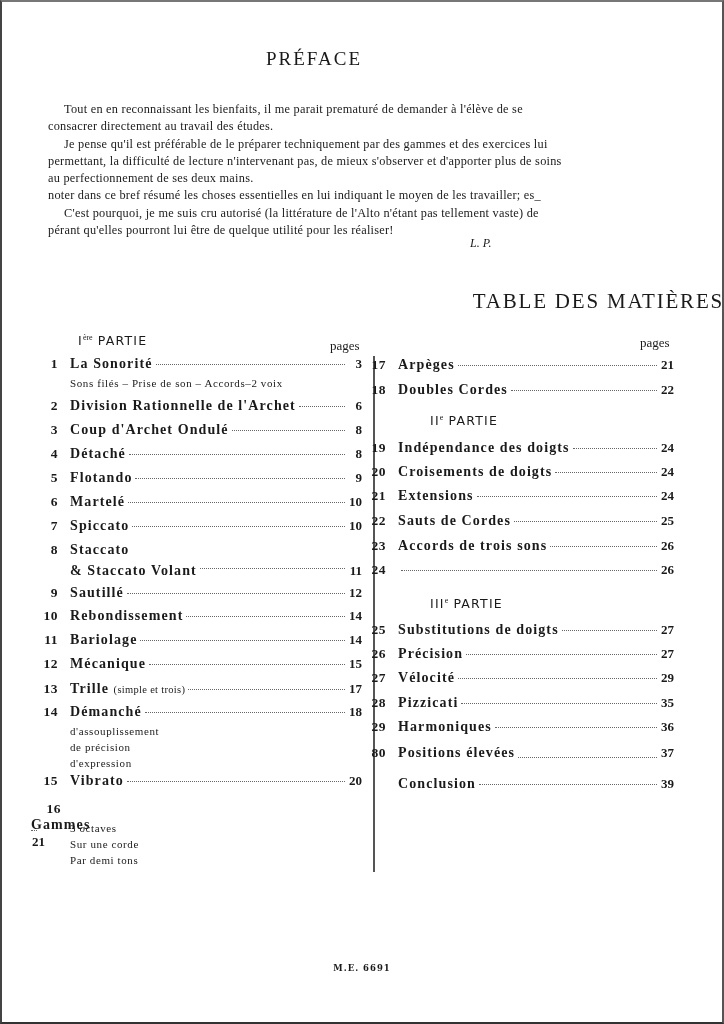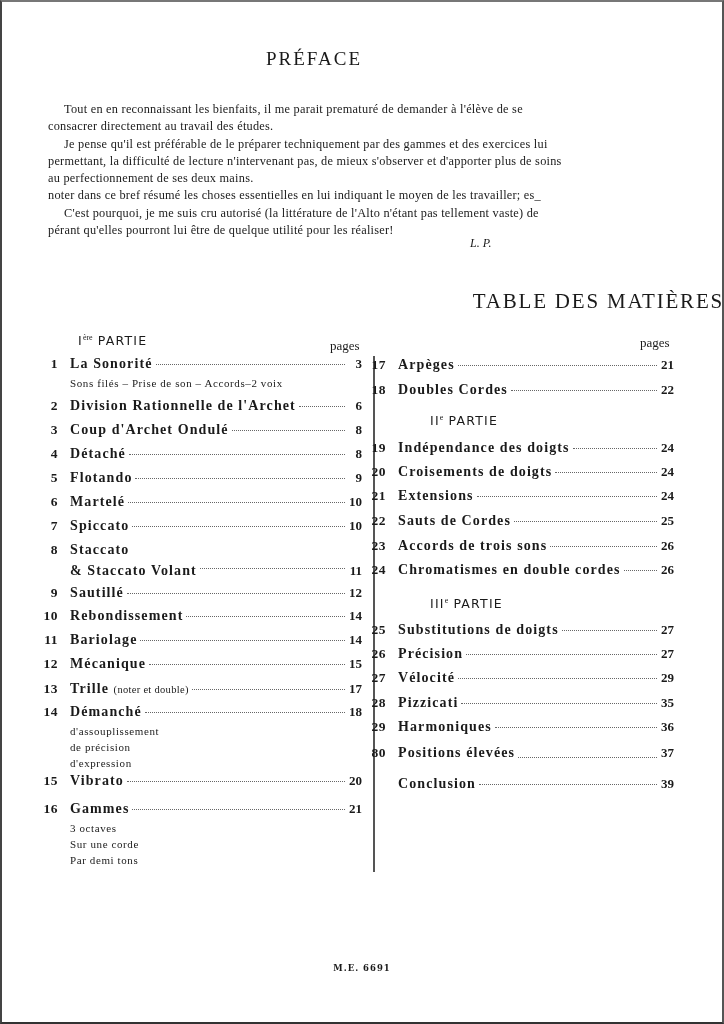--- a/index.html
+++ b/index.html
@@ -143,42 +143,42 @@
       <span class="pg">14</span>
     </div>
     <div class="entry" style="left: 28px; top: 656px; width: 334px;">
       <span class="num">12</span>
       <span class="lbl"><span>Mécanique</span></span>
       <span class="dots"></span>
       <span class="pg">15</span>
     </div>
     <div class="entry" style="left: 28px; top: 681px; width: 334px;">
       <span class="num">13</span>
-      <span class="lbl"><span>Trille</span> <span class="small">(noter et double)</span></span>
+      <span class="lbl"><span>Trille</span> <span class="small">(simple et trois)</span></span>
       <span class="dots"></span>
       <span class="pg">17</span>
     </div>
     <div class="entry" style="left: 28px; top: 704px; width: 334px;">
       <span class="num">14</span>
       <span class="lbl"><span>Démanché</span></span>
       <span class="dots"></span>
       <span class="pg">18</span>
     </div>
     <div class="sub" style="left: 70px; top: 723px;">
       <div>d'assouplissement</div>
       <div>de précision</div>
       <div>d'expression</div>
     </div>
     <div class="entry" style="left: 28px; top: 773px; width: 334px;">
       <span class="num">15</span>
       <span class="lbl"><span>Vibrato</span></span>
       <span class="dots"></span>
       <span class="pg">20</span>
     </div>
-    <div class="entry" style="left: 28px; top: 801px; width: 334px;">
+    <div class="entry" style="left: 28px; top: 801px; width: 334px; flex-direction: column;">
       <span class="num">16</span>
       <span class="lbl"><span>Gammes</span></span>
       <span class="dots"></span>
       <span class="pg">21</span>
     </div>
     <div class="sub" style="left: 70px; top: 820px;">
       <div>3 octaves</div>
       <div>Sur une corde</div>
       <div>Par demi tons</div>
     </div>
@@ -221,21 +221,20 @@
       <span class="pg">25</span>
     </div>
     <div class="entry" style="left: 356px; top: 538px; width: 318px; font-family: Liberation Serif, serif;">
       <span class="num">23</span>
       <span class="lbl"><span>Accords de trois sons</span></span>
       <span class="dots"></span>
       <span class="pg">26</span>
     </div>
     <div class="entry" style="left: 356px; top: 562px; width: 318px;">
       <span class="num">24</span>
-      <span class="lbl"><span>Chromatismes en double cordes</span></span>
       <span class="dots"></span>
       <span class="pg">26</span>
     </div>
     <div class="entry" style="left: 356px; top: 622px; width: 318px;">
       <span class="num">25</span>
       <span class="lbl"><span>Substitutions de doigts</span></span>
       <span class="dots"></span>
       <span class="pg">27</span>
     </div>
     <div class="entry" style="left: 356px; top: 646px; width: 318px;">

